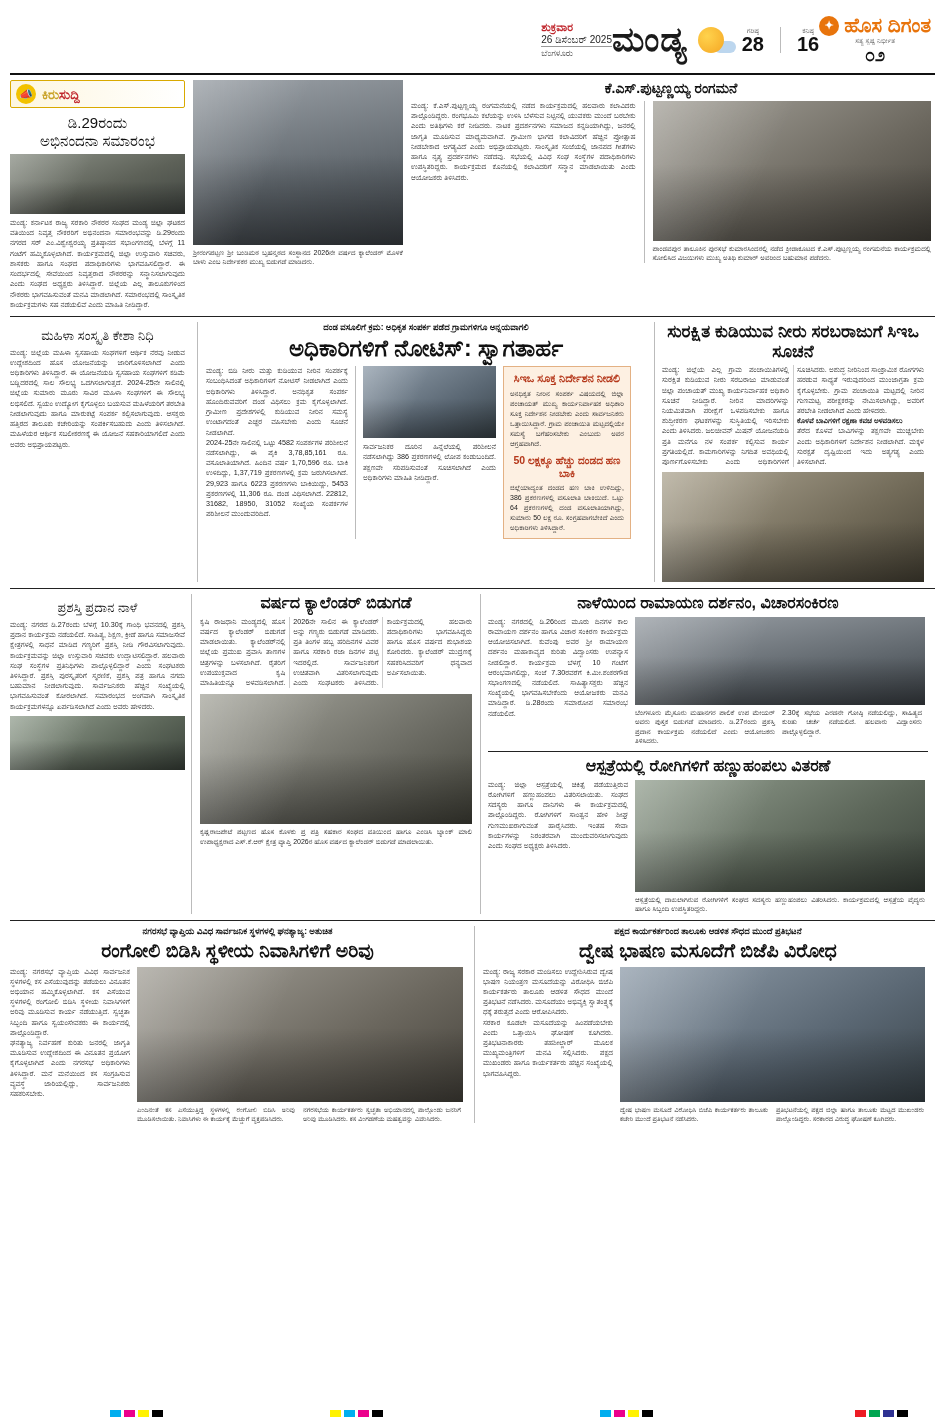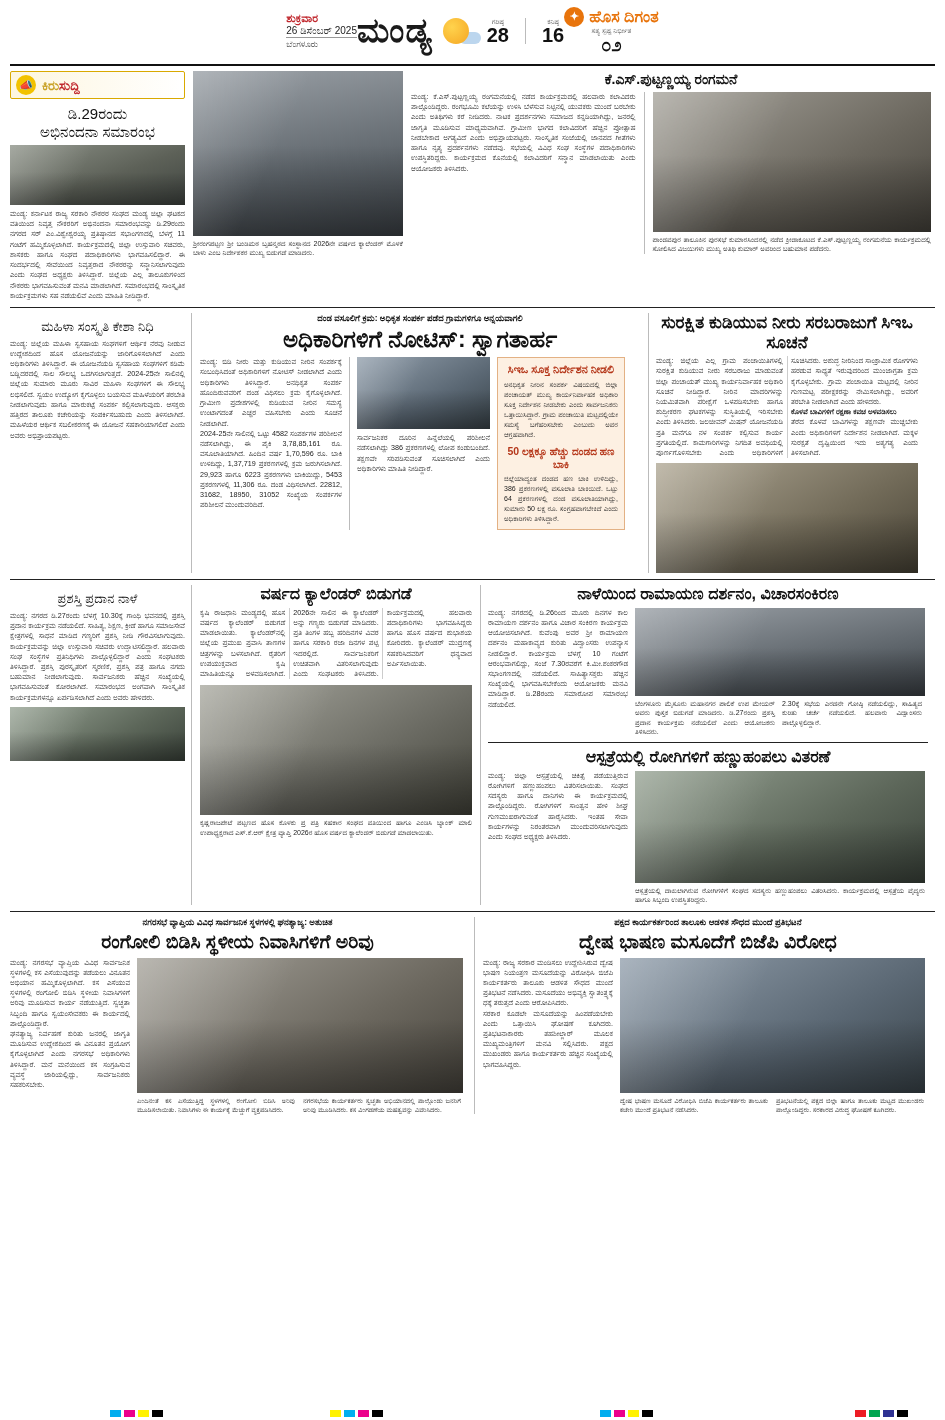--- a/index.html
+++ b/index.html
@@ -6,39 +6,39 @@
   body{
     width:945px;height:1420px;
     background:#ffffff;
     font-family:"Liberation Sans", sans-serif;
     color:#111;
     overflow:hidden;
   }
   .page{position:relative;width:945px;height:1420px;box-sizing:border-box;padding:0 10px;}
 
   
-  .masthead{display:flex;align-items:center;justify-content:center;height:58px;border-bottom:2px solid #111;padding:2px 4px 4px 4px;}
+  .masthead{display:flex;align-items:center;justify-content:flex-end;height:58px;border-bottom:2px solid #111;padding:11px 4px 4px 4px;}
   .md-left{display:flex;flex-direction:column;align-items:flex-start;line-height:1.15;}
   .md-day{color:#c0272d;font-weight:bold;font-size:11px;}
   .md-date{font-size:10px;color:#222;border-bottom:1px solid #999;padding-bottom:1px;}
   .md-city{font-size:8.5px;color:#444;margin-top:2px;}
   .md-center{display:flex;align-items:center;gap:10px;}
   .md-title{font-size:34px;font-weight:bold;color:#1a1a1a;letter-spacing:1px;}
   .weather{display:flex;align-items:center;gap:6px;}
   .sun{width:26px;height:26px;border-radius:50%;background:radial-gradient(circle at 35% 35%,#ffd34d,#f5a623);position:relative;}
   .cloud{width:22px;height:12px;background:#bcd6ee;border-radius:8px;margin-left:-10px;align-self:flex-end;}
   .temps{display:flex;align-items:center;gap:16px;}
   .tbox{text-align:center;line-height:1;}
   .tlabel{font-size:7px;color:#555;}
   .tval{font-size:20px;font-weight:bold;color:#111;}
   .tsep{width:1px;height:26px;background:#bbb;}
   .md-right{display:flex;flex-direction:column;align-items:center;}
   .brand{display:flex;align-items:center;gap:5px;background:#ffffff;}
   .brand-mark{width:20px;height:20px;border-radius:50%;background:#e8740c;display:flex;align-items:center;justify-content:center;color:#fff;font-size:11px;font-weight:bold;}
-  .brand-text{font-size:16px;font-weight:bold;color:#e8740c;}
+  .brand-text{font-size:20px;font-weight:bold;color:#e8740c;}
   .brand-sub{font-size:7px;color:#555;}
   .brand-num{font-size:18px;font-weight:bold;color:#111;}
   .body{font-size:7.2px;line-height:1.42;text-align:justify;color:#222;}
   .lead{font-weight:bold;}
   .caption{font-size:7px;line-height:1.35;text-align:justify;color:#222;margin-top:3px;}
   .photo{background:#6f6f6f;position:relative;overflow:hidden;}
   .photo:before{content:"";position:absolute;inset:0;background:
      linear-gradient(115deg, rgba(255,255,255,.22) 0%, rgba(255,255,255,0) 42%),
      linear-gradient(0deg, rgba(0,0,0,.35) 0%, rgba(0,0,0,0) 55%);}
   .photo.p1{background:linear-gradient(160deg,#8d9288 0%,#5d6158 55%,#3f4440 100%);}
@@ -161,21 +161,21 @@
             <div class="caption">ಪಾಂಡವಪುರ ತಾಲೂಕಿನ ಪುರಸಭೆ ಕುಮಾರಸಿಂದರಲ್ಲಿ ನಡೆದ ಕ್ರೀಡಾಕೂಟದ ಕೆ.ಎಸ್.ಪುಟ್ಟಣ್ಣಯ್ಯ ರಂಗಮನೆಯ ಕಾರ್ಯಕ್ರಮದಲ್ಲಿ ಸೋಲಿಸಿದ ವಿಜಯಿಗಳು ಮುಖ್ಯ ಅತಿಥಿ ಕುಮಾರ್ ಅವರಿಂದ ಬಹುಮಾನ ಪಡೆದರು.</div>
           </div>
         </div>
       </div>
     </div>
   </div>
 
   <div class="section">
     <div style="display:flex;gap:8px;">
 
-      <div class="col-a" style="padding-right:6px;border-right:1px solid #bbb;">
+      <div class="col-a" style="padding-right:12px;border-right:1px solid #bbb;">
         <div class="a-head" style="font-size:13px;">ಮಹಿಳಾ ಸಂಸ್ಕೃತಿ ಕೇಶಾ ನಿಧಿ</div>
         <div class="body">ಮಂಡ್ಯ: ಜಿಲ್ಲೆಯ ಮಹಿಳಾ ಸ್ವಸಹಾಯ ಸಂಘಗಳಿಗೆ ಆರ್ಥಿಕ ನೆರವು ನೀಡುವ ಉದ್ದೇಶದಿಂದ ಹೊಸ ಯೋಜನೆಯನ್ನು ಜಾರಿಗೊಳಿಸಲಾಗಿದೆ ಎಂದು ಅಧಿಕಾರಿಗಳು ತಿಳಿಸಿದ್ದಾರೆ. ಈ ಯೋಜನೆಯಡಿ ಸ್ವಸಹಾಯ ಸಂಘಗಳಿಗೆ ಕಡಿಮೆ ಬಡ್ಡಿದರದಲ್ಲಿ ಸಾಲ ಸೌಲಭ್ಯ ಒದಗಿಸಲಾಗುತ್ತದೆ. 2024-25ನೇ ಸಾಲಿನಲ್ಲಿ ಜಿಲ್ಲೆಯ ಸುಮಾರು ಮೂರು ಸಾವಿರ ಮಹಿಳಾ ಸಂಘಗಳಿಗೆ ಈ ಸೌಲಭ್ಯ ಲಭಿಸಲಿದೆ. ಸ್ವಯಂ ಉದ್ಯೋಗ ಕೈಗೊಳ್ಳಲು ಬಯಸುವ ಮಹಿಳೆಯರಿಗೆ ತರಬೇತಿ ನೀಡಲಾಗುವುದು ಹಾಗೂ ಮಾರುಕಟ್ಟೆ ಸಂಪರ್ಕ ಕಲ್ಪಿಸಲಾಗುವುದು. ಆಸಕ್ತರು ಹತ್ತಿರದ ತಾಲೂಕು ಕಚೇರಿಯನ್ನು ಸಂಪರ್ಕಿಸಬಹುದು ಎಂದು ತಿಳಿಸಲಾಗಿದೆ. ಮಹಿಳೆಯರ ಆರ್ಥಿಕ ಸಬಲೀಕರಣಕ್ಕೆ ಈ ಯೋಜನೆ ಸಹಕಾರಿಯಾಗಲಿದೆ ಎಂದು ಅವರು ಅಭಿಪ್ರಾಯಪಟ್ಟರು.</div>
       </div>
 
       <div style="width:440px;">
         <div class="banner-kicker">ದಂಡ ವಸೂಲಿಗೆ ಕ್ರಮ: ಅಧಿಕೃತ ಸಂಪರ್ಕ ಪಡೆದ ಗ್ರಾಮಗಳಿಗೂ ಅನ್ನಯವಾಗಲಿ</div>
         <div class="big-head" style="margin:3px 0 5px;">ಅಧಿಕಾರಿಗಳಿಗೆ ನೋಟಿಸ್: ಸ್ವಾಗತಾರ್ಹ</div>
         <div style="display:flex;gap:7px;">
           <div style="width:142px;">
             <div class="body">ಮಂಡ್ಯ: ಬಿಡಿ ನೀರು ಮತ್ತು ಕುಡಿಯುವ ನೀರಿನ ಸಂಪರ್ಕಕ್ಕೆ ಸಂಬಂಧಿಸಿದಂತೆ ಅಧಿಕಾರಿಗಳಿಗೆ ನೋಟಿಸ್ ನೀಡಲಾಗಿದೆ ಎಂದು ಅಧಿಕಾರಿಗಳು ತಿಳಿಸಿದ್ದಾರೆ. ಅನಧಿಕೃತ ಸಂಪರ್ಕ ಹೊಂದಿರುವವರಿಗೆ ದಂಡ ವಿಧಿಸಲು ಕ್ರಮ ಕೈಗೊಳ್ಳಲಾಗಿದೆ. ಗ್ರಾಮೀಣ ಪ್ರದೇಶಗಳಲ್ಲಿ ಕುಡಿಯುವ ನೀರಿನ ಸಮಸ್ಯೆ ಉಂಟಾಗದಂತೆ ಎಚ್ಚರ ವಹಿಸಬೇಕು ಎಂದು ಸೂಚನೆ ನೀಡಲಾಗಿದೆ.</div>

